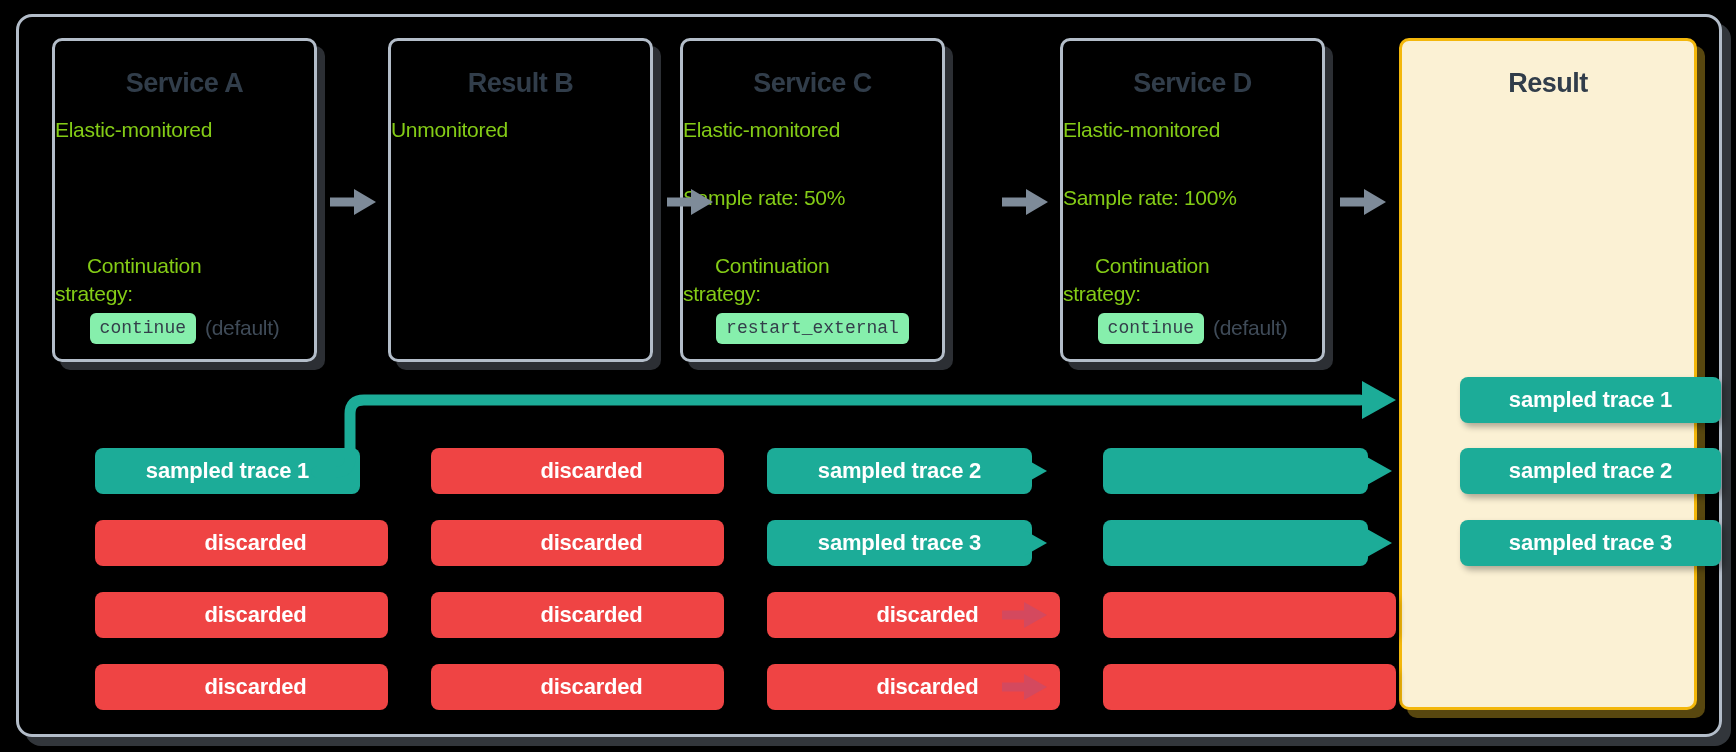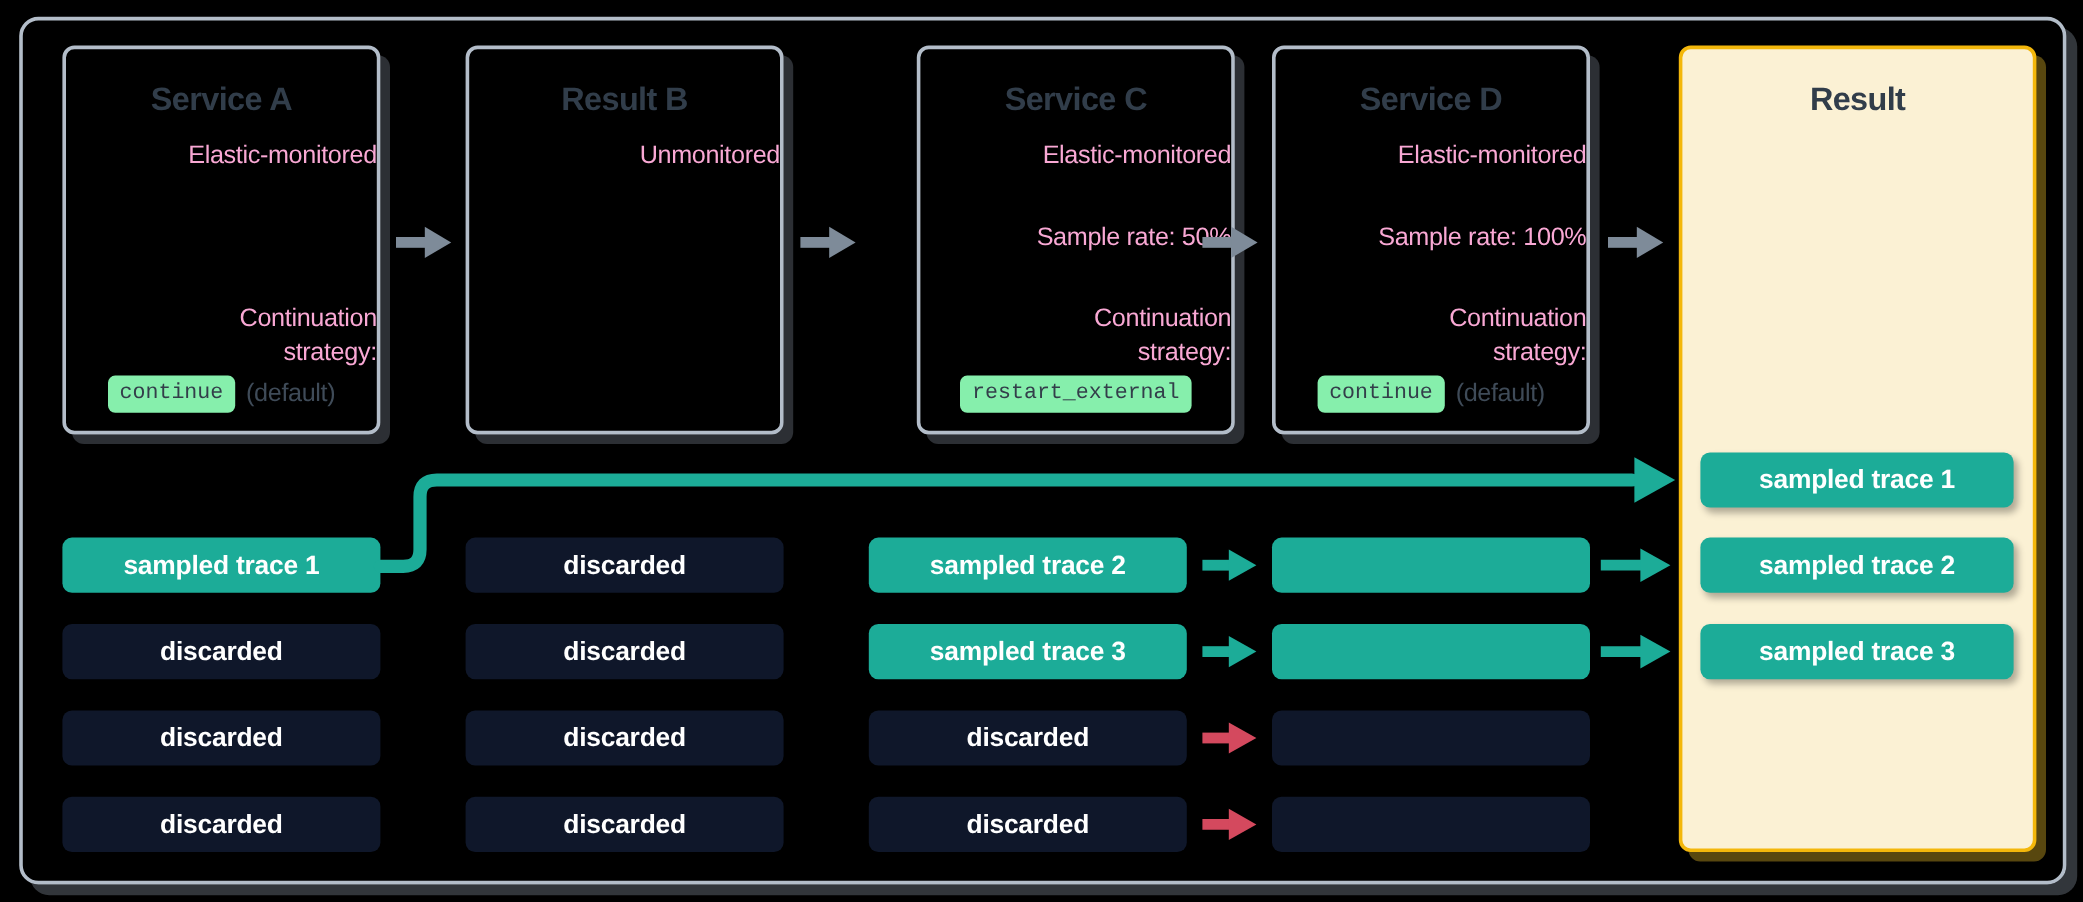--- a/index.html
+++ b/index.html
@@ -24,22 +24,22 @@
     box-shadow:8px 8px 0 rgba(125,136,148,0.35);
     z-index:1;
   }
   .svc .svc-title, .result-title{
     position:absolute;left:0;right:0;top:26px;
     text-align:center;font-size:27px;font-weight:700;
     letter-spacing:-0.5px;color:#313d4a;line-height:32px;
   }
   .svc-line{
     position:absolute;left:0;right:0;
-    text-align:right;font-size:21px;font-weight:400;
-    letter-spacing:-0.3px;color:#f9a8d4;line-height:26px;
+    text-align:left;font-size:21px;font-weight:400;
+    letter-spacing:-0.3px;color:#84cc16;line-height:26px;
   }
   .svc-sub{top:76px;}
   .svc-rate{top:144px;}
   .svc-c1{top:212px;margin-left:32px;}
   .svc-c2{top:240px;}
   .badge-row{
     position:absolute;left:0;right:0;top:268px;height:38px;
     display:flex;align-items:center;justify-content:center;gap:9px;
   }
   .code-badge{
@@ -54,23 +54,24 @@
     background:#fbf1d4;border:3px solid #f3b70b;border-radius:10px;
     box-shadow:8px 8px 0 rgba(196,158,34,0.45);
     z-index:1;
   }
   .trace{
     position:absolute;height:46px;border-radius:8px;
     text-align:center;line-height:46px;
     font-size:22px;font-weight:700;letter-spacing:-0.2px;color:#ffffff;
     box-shadow:3px 4px 6px rgba(0,0,0,0.3);
     z-index:2;
+    margin-left:43px;
   }
   .t{background:#1cac98;}
-  .r{background:#0f172a;}
+  .r{background:#ef4444;padding-left:28px;}
   .overlay{
     position:absolute;left:0;top:0;width:1736px;height:752px;
     z-index:3;pointer-events:none;
   }
 </style>
 </head>
 <body>
 
 <div class="canvas">
 
@@ -85,21 +86,21 @@
       <span class="code-badge">continue</span>
       <span class="badge-note">(default)</span>
     </div>
   </div>
 
   <div class="svc" style="left:388px">
     <div class="svc-title">Result B</div>
     <div class="svc-line svc-sub">Unmonitored</div>
   </div>
 
-  <div class="svc" style="left:764px">
+  <div class="svc" style="left:680px">
     <div class="svc-title">Service C</div>
     <div class="svc-line svc-sub">Elastic-monitored</div>
     <div class="svc-line svc-rate">Sample rate: 50%</div>
     <div class="svc-line svc-c1">Continuation</div>
     <div class="svc-line svc-c2">strategy:</div>
     <div class="badge-row">
       <span class="code-badge">restart_external</span>
     </div>
   </div>
 

